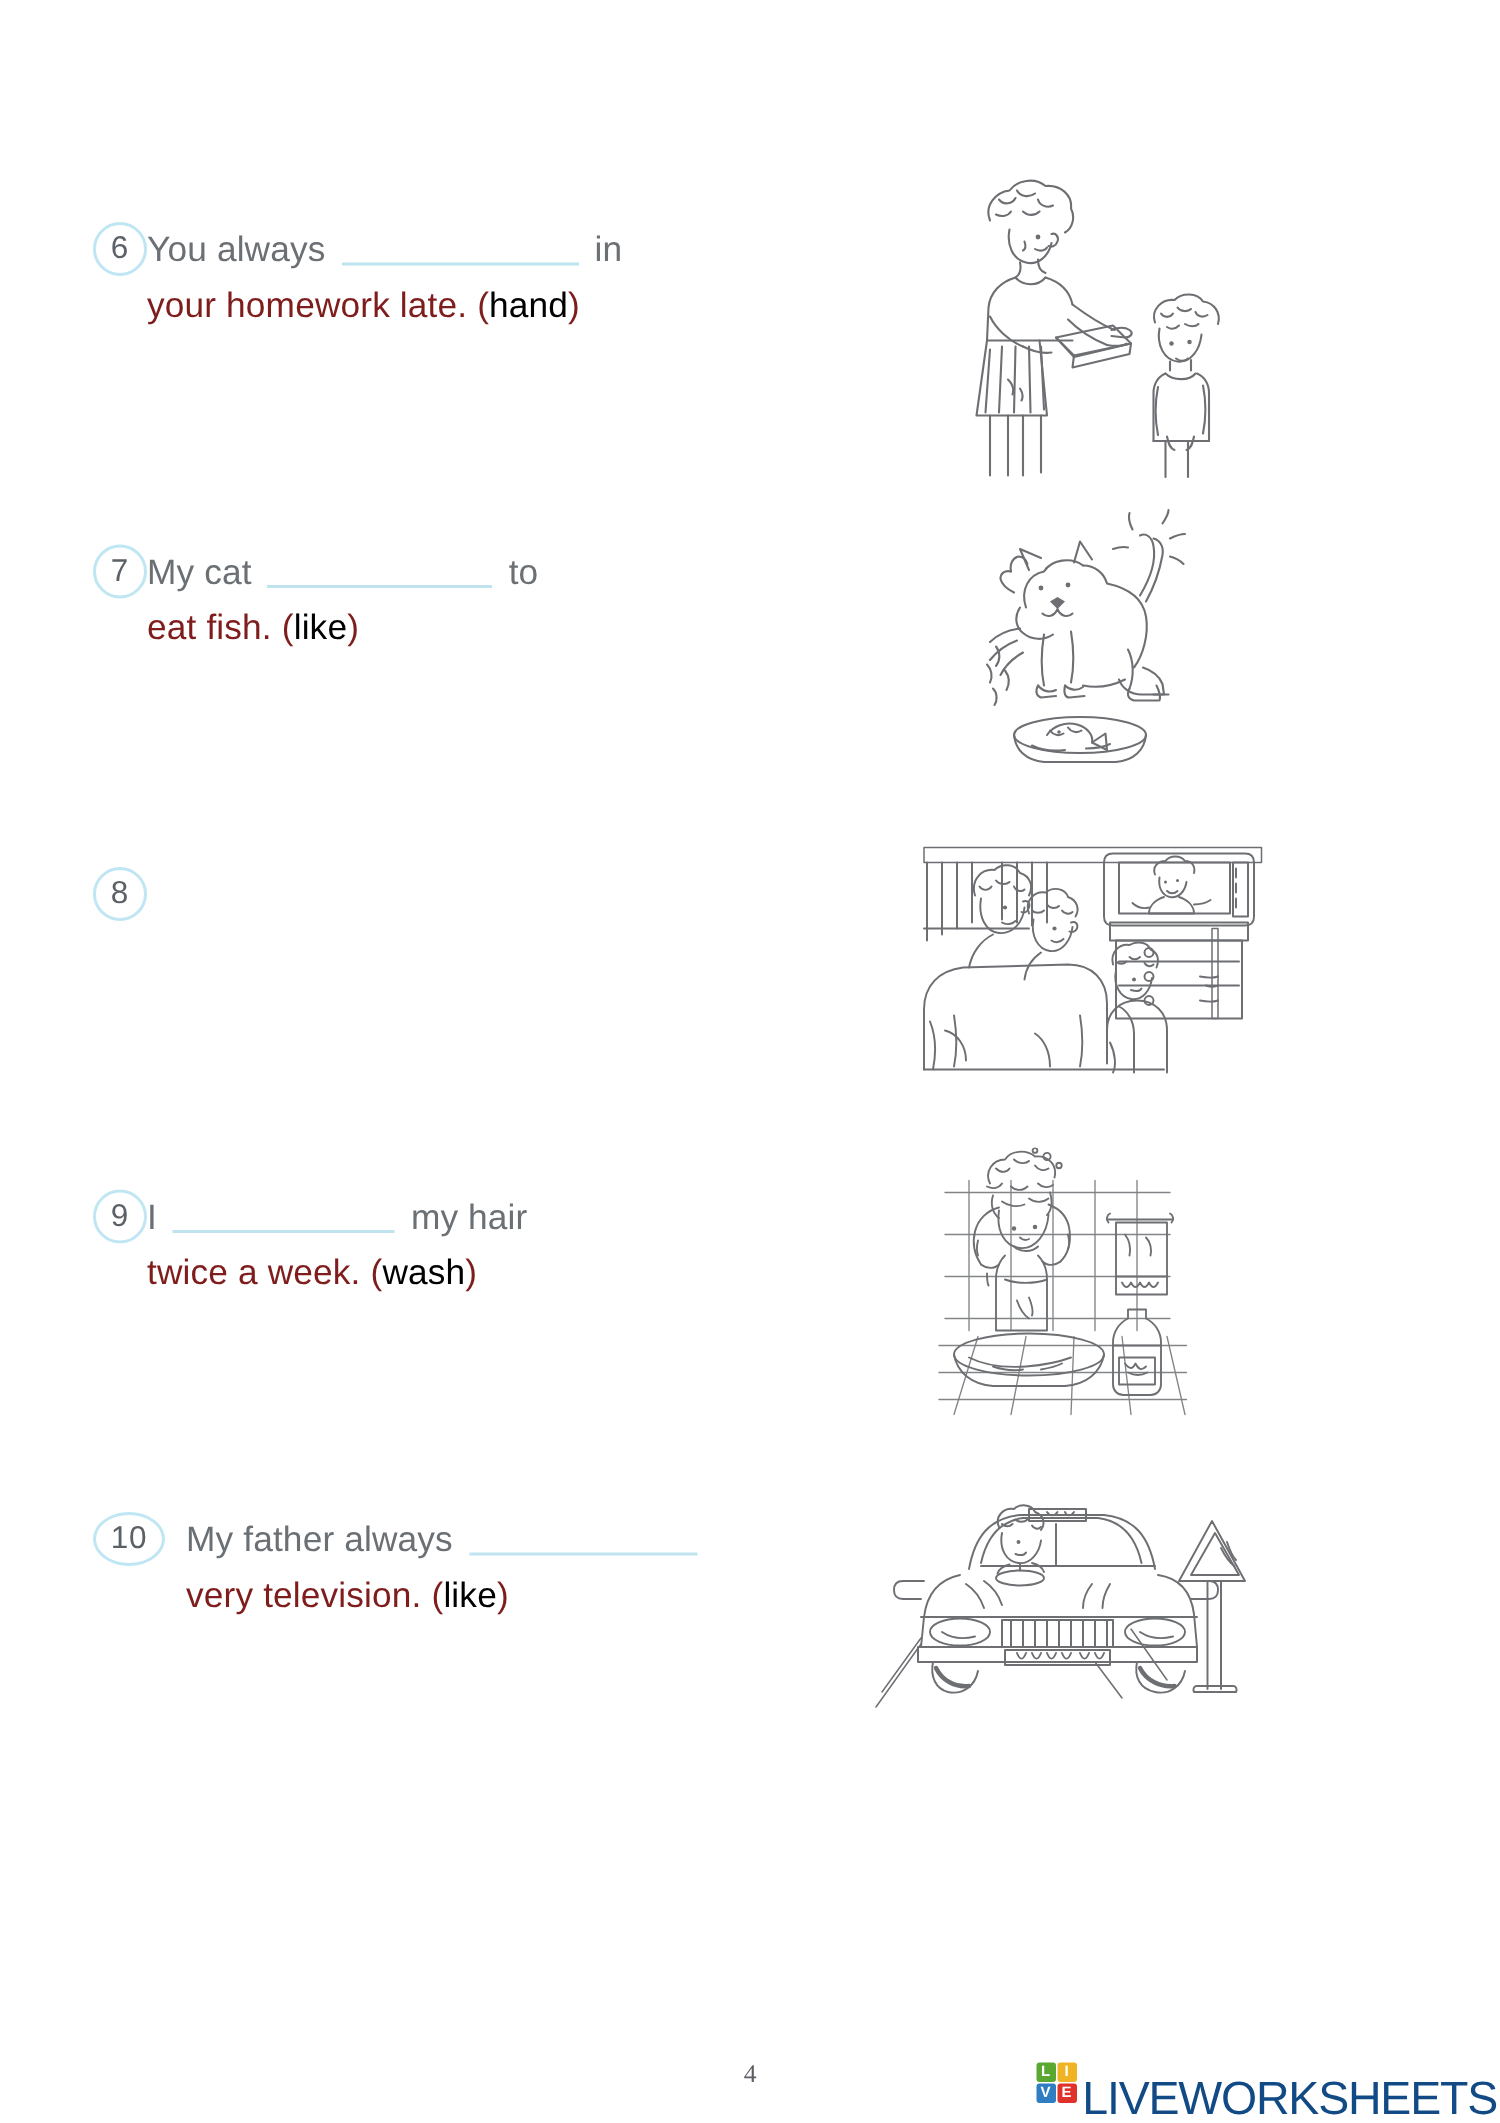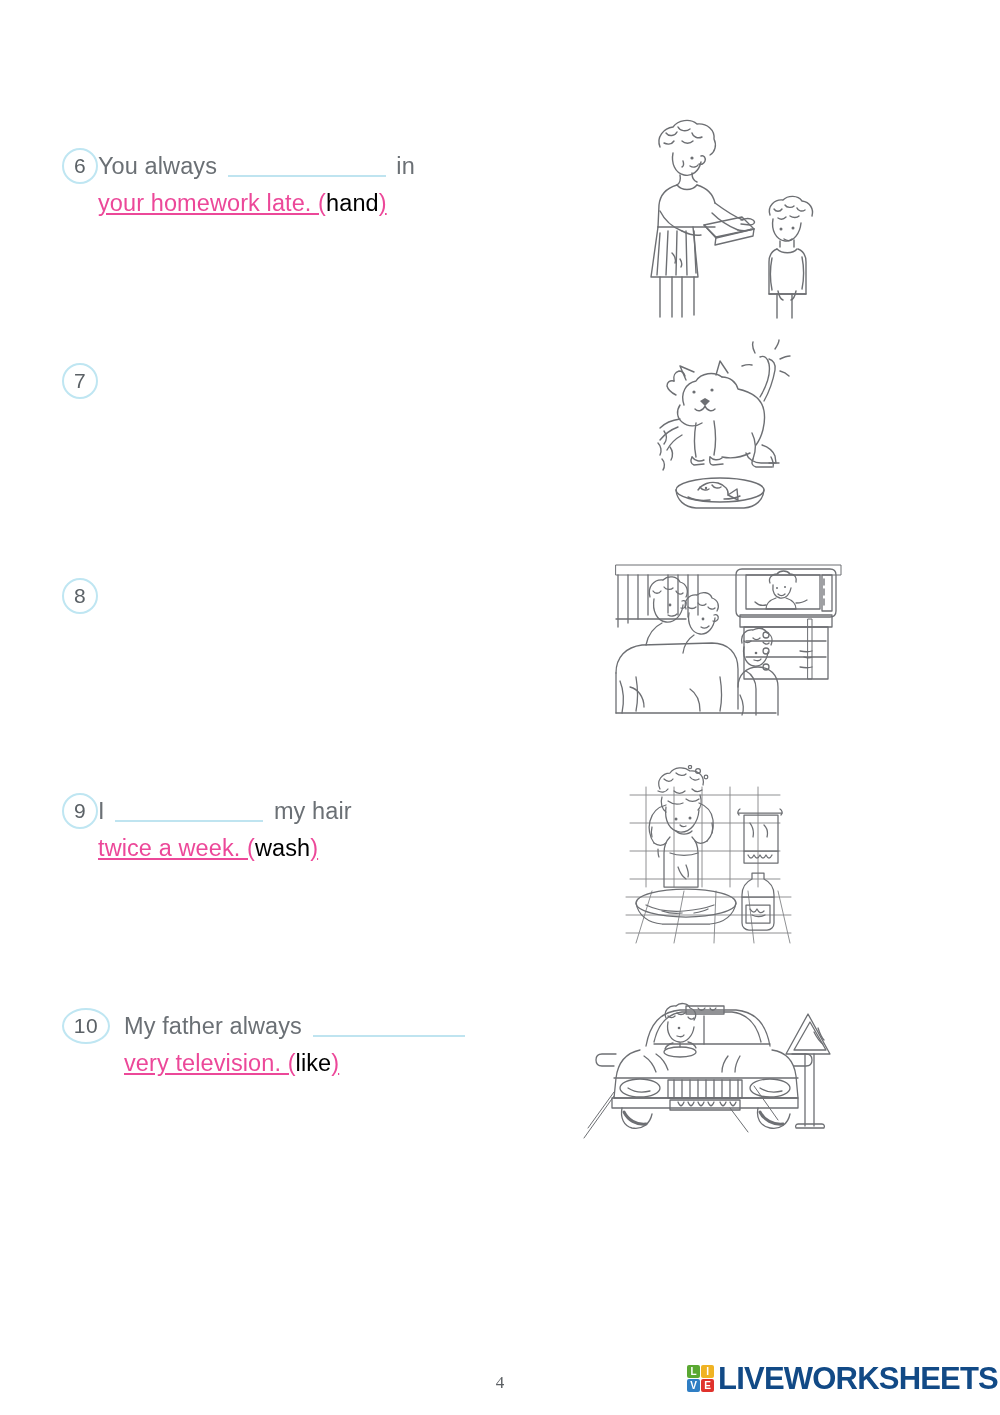--- a/index.html
+++ b/index.html
@@ -83,21 +83,21 @@
     display: inline-block;
     border-bottom: 2px solid #bfe4f0;
     vertical-align: -3px;
     margin: 0 4px;
   }
   .b-md  { width: 158px; }
   .b-md2 { width: 150px; }
   .b-lg  { width: 152px; }
   .b-xl  { width: 148px; }
   .hint { color: #000000; }
-  .paren { color: #ec4899; text-decoration: underline; }
+  .paren { color: #7f1d1d; }
 
   
   .illo { position: absolute; }
   .illo svg { display: block; }
 
   
   .footer {
     position: absolute;
     left: 0;
     bottom: 0;
@@ -135,24 +135,25 @@
     color: #ffffff;
     font-size: 10px;
     font-weight: bold;
     font-family: "Liberation Sans", sans-serif;
     border-radius: 2px;
     line-height: 1;
   }
   .lw-word {
     color: #124a86;
     font-size: 31px;
-    font-weight: bold;
+    font-weight: normal;
     letter-spacing: -0.8px;
     font-family: "Liberation Sans", sans-serif;
     line-height: 1;
+    margin-top: 20px;
   }
 </style>
 </head>
 <body>
 
 <div class="page">
 
   <div class="qrow" style="top:148px; height:190px;">
     <div class="qleft">
       <div class="badge" style="position:relative;">
@@ -224,20 +225,26 @@
         </svg>
       </div>
     </div>
   </div>
 
   <div class="qrow" style="top:363px; height:180px;">
     <div class="qleft">
       <div class="badge" style="position:relative;">
         <span class="ring"></span>
         <span class="num">7</span>
+      </div>
+      <div class="sentence" style="margin-top:-36px;">
+        <span>My cat</span>
+        <span class="blank b-md2"></span>
+        <span>to</span><br>
+        <span class="paren">eat fish. (</span><span class="hint">like</span><span class="paren">)</span>
       </div>
     </div>
     <div class="qright">
       <div class="illo" style="left:108px; top:-28px;">
         <svg width="200" height="185" viewBox="0 0 200 185" fill="none" stroke="#6d6f73" stroke-width="1.4" stroke-linecap="round" stroke-linejoin="round">
 
           <path d="M132 62c6-10 11-22 9-33-1-6-5-9-9-7"></path>
           <path d="M141 24c4 1 7 5 6 11-2 11-6 22-11 31"></path>
           <path d="M127 18c-2-4-3-8-2-11M147 14c2-3 4-6 4-9M152 24c4-2 7-3 10-3M152 36c4 1 7 3 9 5M124 30c-4-1-7 0-10 1"></path>
 

